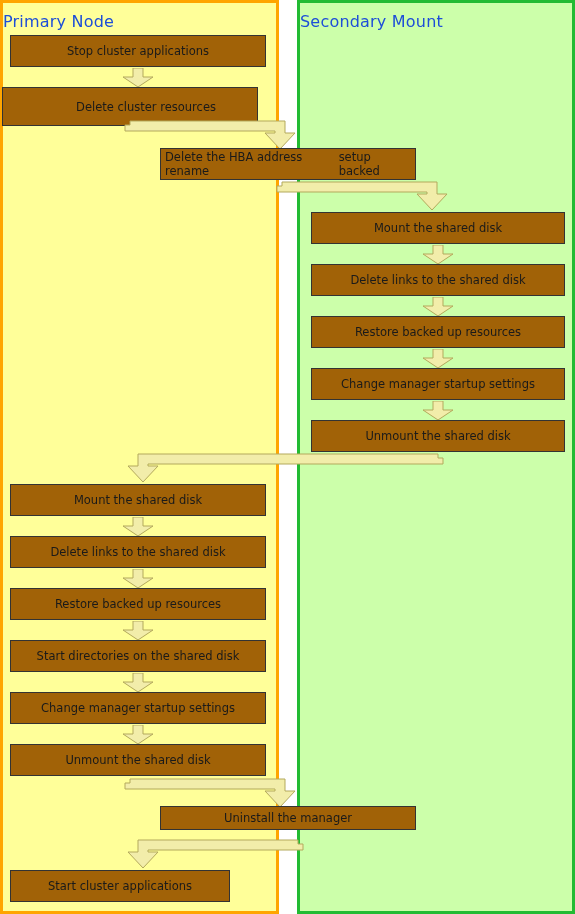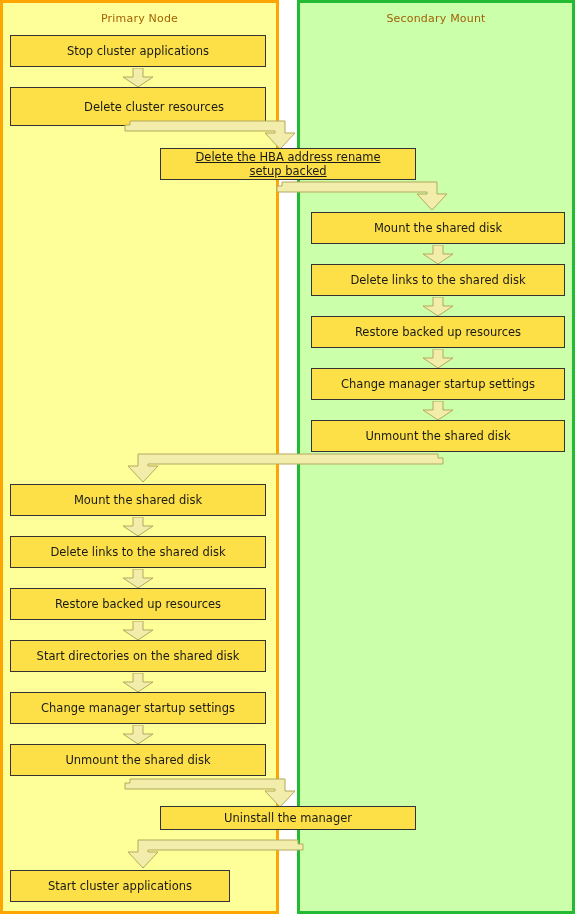--- a/index.html
+++ b/index.html
@@ -35,29 +35,28 @@
     width: 278px;
     height: 914px;
     background: #ccffaa;
     border: 3px solid #22bb33;
   }
   .panel-title {
     position: absolute;
     top: 9px;
     left: 0;
     width: 100%;
-    text-align: center;
-    font-size: 11px;
-    color: #a16207;
+    font-size: 16px;
+    color: #1d4ed8;
     letter-spacing: 0.2px;
   }
   .node {
     position: absolute;
     box-sizing: border-box;
-    background: #fde047;
+    background: #a16207;
     border: 1.5px solid #333333;
     display: flex;
     align-items: center;
     justify-content: center;
     text-align: left;
     font-size: 11.5px;
     color: #1a1a1a;
     line-height: 14px;
     padding: 0 4px;
   }
@@ -82,29 +81,29 @@
   </div>
 
   <div class="node" style="left:10px; top:35px; width:256px; height:32px;">Stop cluster applications</div>
 
   <div class="arrow-down" style="left:120px; top:68px;">
     <svg width="36" height="20" viewBox="0 0 36 20">
       <polygon points="13,0 23,0 23,9 33,9 18,19 3,9 13,9" fill="#f2edaa" stroke="#b3a95c" stroke-width="1"></polygon>
     </svg>
   </div>
 
-  <div class="node" style="left:10px; top:87px; width:256px; height:39px;padding-left:36px;">Delete cluster resources</div>
+  <div class="node" style="left:2px; top:87px; width:256px; height:39px;padding-left:36px;">Delete cluster resources</div>
 
   <div class="elbow" style="left:120px; top:120px;">
     <svg width="185" height="32" viewBox="0 0 185 32">
       <path d="M5,5 L10,5 L10,1 L165,1 L165,13 L175,13 L160,29 L145,13 L155,13 L155,11 L5,11 Z" fill="#f2edaa" stroke="#b3a95c" stroke-width="1" stroke-linejoin="round"></path>
     </svg>
   </div>
 
-  <div class="node" style="left:160px; top:148px; width:256px; height:32px; flex-direction:column;text-decoration:underline;">
+  <div class="node" style="left:160px; top:148px; width:256px; height:32px; ">
     <span>Delete the HBA address rename</span>
     <span>setup backed</span>
   </div>
 
   <div class="elbow" style="left:272px; top:181px;">
     <svg width="185" height="32" viewBox="0 0 185 32">
       <path d="M5,5 L10,5 L10,1 L165,1 L165,13 L175,13 L160,29 L145,13 L155,13 L155,11 L5,11 Z" fill="#f2edaa" stroke="#b3a95c" stroke-width="1" stroke-linejoin="round"></path>
     </svg>
   </div>
 

